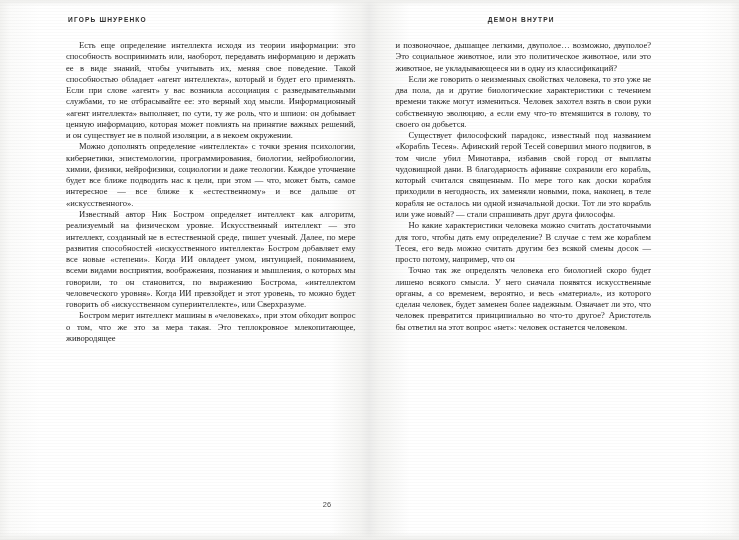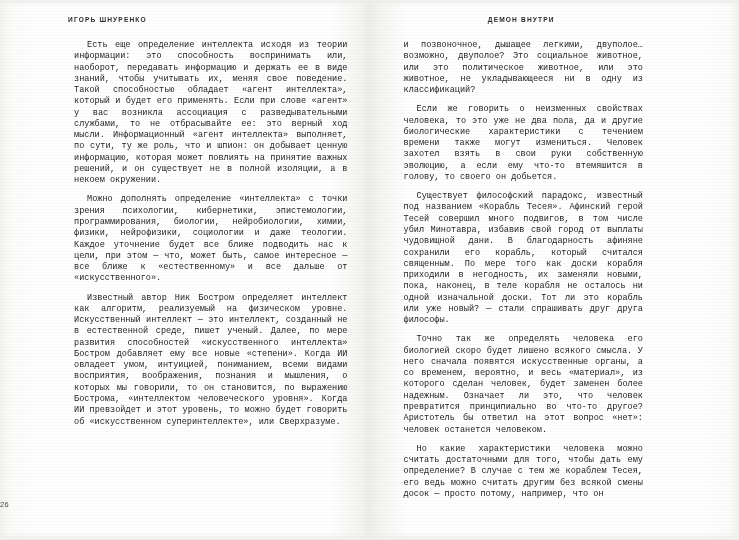--- a/index.html
+++ b/index.html
@@ -89,35 +89,34 @@
     margin-top: 14px;
     width: 100%;
     font-size: 8.55px;
     line-height: 11.26px;
     text-align: justify;
     text-justify: inter-word;
     hyphens: manual;
     color: #1d1d1d;
   }
   .textblock p {
-    margin: 8px;
+    margin: 0;
     text-indent: 13px;
-    font-family: Liberation Mono, monospace;
   }
   .textblock p.cont {
     text-indent: 0;
   }
 
   
   .folio {
     position: absolute;
     bottom: 31px;
     left: 0;
     right: 0;
-    text-align: left;
+    text-align: right;
     font-family: "Liberation Sans", "DejaVu Sans", sans-serif;
     font-size: 7.4px;
     color: #4a4a4a;
     letter-spacing: 0.3px;
   }
   .page-left  .folio { padding-right: 38px; }
   .page-right .folio { padding-right: 22px; }
 
   
   .grain {
@@ -137,34 +136,35 @@
 
   <div class="spread">
 
     <div class="page page-left">
       <div class="runhead">ИГОРЬ ШНУРЕНКО</div>
 
       <div class="textblock">
         <p>Есть еще определение интеллекта исходя из теории информации: это способность воспринимать или, наоборот, передавать информацию и держать ее в виде знаний, чтобы учитывать их, меняя свое поведение. Такой способностью обладает «агент интеллекта», который и будет его применять. Если при слове «агент» у вас возникла ассоциация с разведывательными службами, то не отбрасывайте ее: это верный ход мысли. Информационный «агент интеллекта» выполняет, по сути, ту же роль, что и шпион: он добывает ценную информацию, которая может повлиять на принятие важных решений, и он существует не в полной изоляции, а в некоем окружении.</p>
         <p>Можно дополнять определение «интеллекта» с точки зрения психологии, кибернетики, эпистемологии, программирования, биологии, нейробиологии, химии, физики, нейрофизики, социологии и даже теологии. Каждое уточнение будет все ближе подводить нас к цели, при этом — что, может быть, самое интересное — все ближе к «естественному» и все дальше от «искусственного».</p>
         <p>Известный автор Ник Бостром определяет интеллект как алгоритм, реализуемый на физическом уровне. Искусственный интеллект — это интеллект, созданный не в естественной среде, пишет ученый. Далее, по мере развития способностей «искусственного интеллекта» Бостром добавляет ему все новые «степени». Когда ИИ овладеет умом, интуицией, пониманием, всеми видами восприятия, воображения, познания и мышления, о которых мы говорили, то он становится, по выражению Бострома, «интеллектом человеческого уровня». Когда ИИ превзойдет и этот уровень, то можно будет говорить об «искусственном суперинтеллекте», или Сверхразуме.</p>
+        <p>Бостром мерит интеллект машины в «человеках», при этом обходит вопрос о том, что же это за мера такая. Это теплокровное млекопитающее, живородящее</p>
       </div>
 
       <div class="folio">26</div>
     </div>
 
     <div class="page page-right">
       <div class="runhead">ДЕМОН ВНУТРИ</div>
 
       <div class="textblock">
         <p class="cont">и позвоночное, дышащее легкими, двуполое… возможно, двуполое? Это социальное животное, или это политическое животное, или это животное, не укладывающееся ни в одну из классификаций?</p>
         <p>Если же говорить о неизменных свойствах человека, то это уже не два пола, да и другие биологические характеристики с течением времени также могут измениться. Человек захотел взять в свои руки собственную эволюцию, а если ему что-то втемяшится в голову, то своего он добьется.</p>
         <p>Существует философский парадокс, известный под названием «Корабль Тесея». Афинский герой Тесей совершил много подвигов, в том числе убил Минотавра, избавив свой город от выплаты чудовищной дани. В благодарность афиняне сохранили его корабль, который считался священным. По мере того как доски корабля приходили в негодность, их заменяли новыми, пока, наконец, в теле корабля не осталось ни одной изначальной доски. Тот ли это корабль или уже новый? — стали спрашивать друг друга философы.</p>
+        <p>Но какие характеристики человека можно считать достаточными для того, чтобы дать ему определение? В случае с тем же кораблем Тесея, его ведь можно считать другим без всякой смены досок — просто потому, например, что он</p>
         <p>Точно так же определять человека его биологией скоро будет лишено всякого смысла. У него сначала появятся искусственные органы, а со временем, вероятно, и весь «материал», из которого сделан человек, будет заменен более надежным. Означает ли это, что человек превратится принципиально во что-то другое? Аристотель бы ответил на этот вопрос «нет»: человек останется человеком.</p>
-        <p>Но какие характеристики человека можно считать достаточными для того, чтобы дать ему определение? В случае с тем же кораблем Тесея, его ведь можно считать другим без всякой смены досок — просто потому, например, что он</p>
       </div>
 
     </div>
 
   </div>
 
   <div class="edge-shadow-top"></div>
   <div class="edge-shadow-bottom"></div>
   <div class="grain"></div>
 </div>

